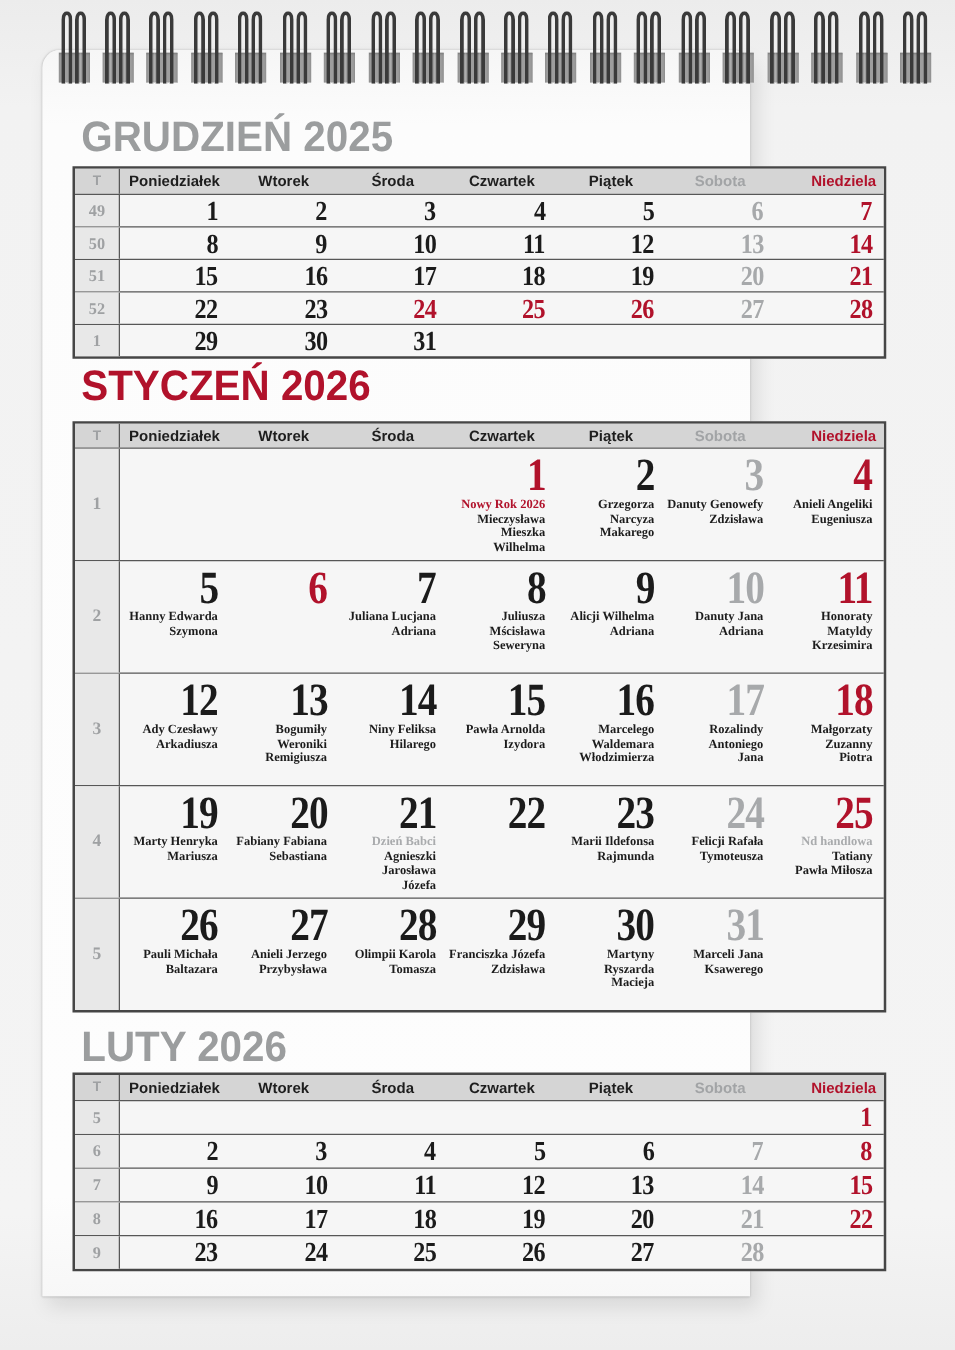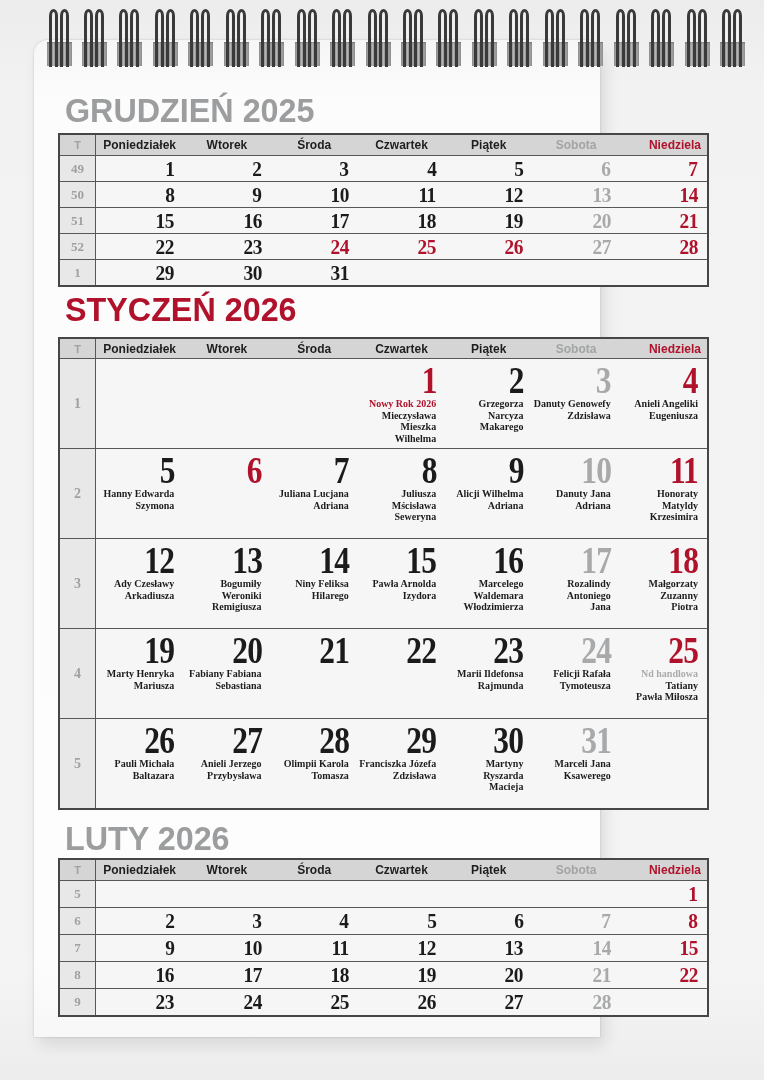--- a/index.html
+++ b/index.html
@@ -367,20 +367,25 @@
           </div>
           <div class="cell">
             <span class="num">20</span>
             <div class="lines">
               <div class="line"><span class="seg">Fabiany Fabiana</span></div>
               <div class="line"><span class="seg">Sebastiana</span></div>
             </div>
           </div>
           <div class="cell">
             <span class="num">21</span>
+            <div class="lines">
+              <div class="line"><span class="seg gray">Dzień Babci</span></div>
+              <div class="line"><span class="seg">Agnieszki Jarosława</span></div>
+              <div class="line"><span class="seg">Józefa</span></div>
+            </div>
           </div>
           <div class="cell">
             <span class="num">22</span>
           </div>
           <div class="cell">
             <span class="num">23</span>
             <div class="lines">
               <div class="line"><span class="seg">Marii Ildefonsa</span></div>
               <div class="line"><span class="seg">Rajmunda</span></div>
             </div>

